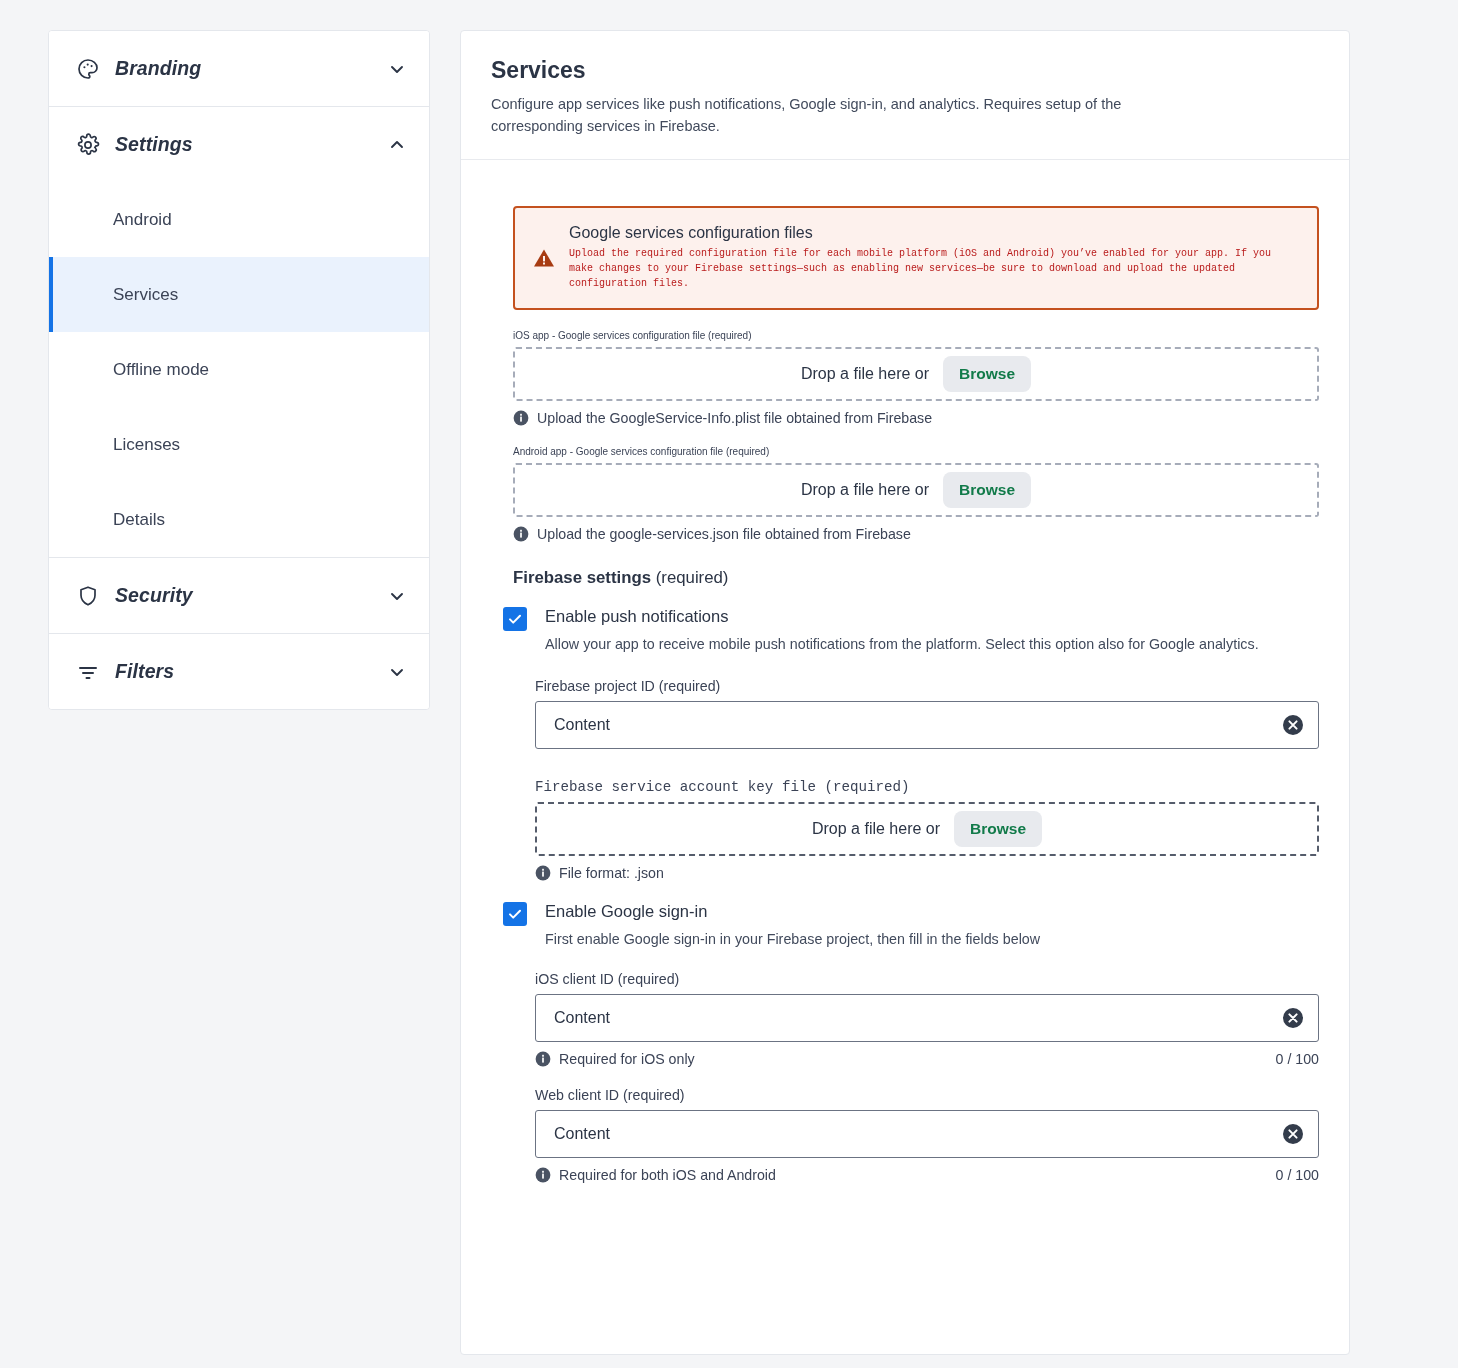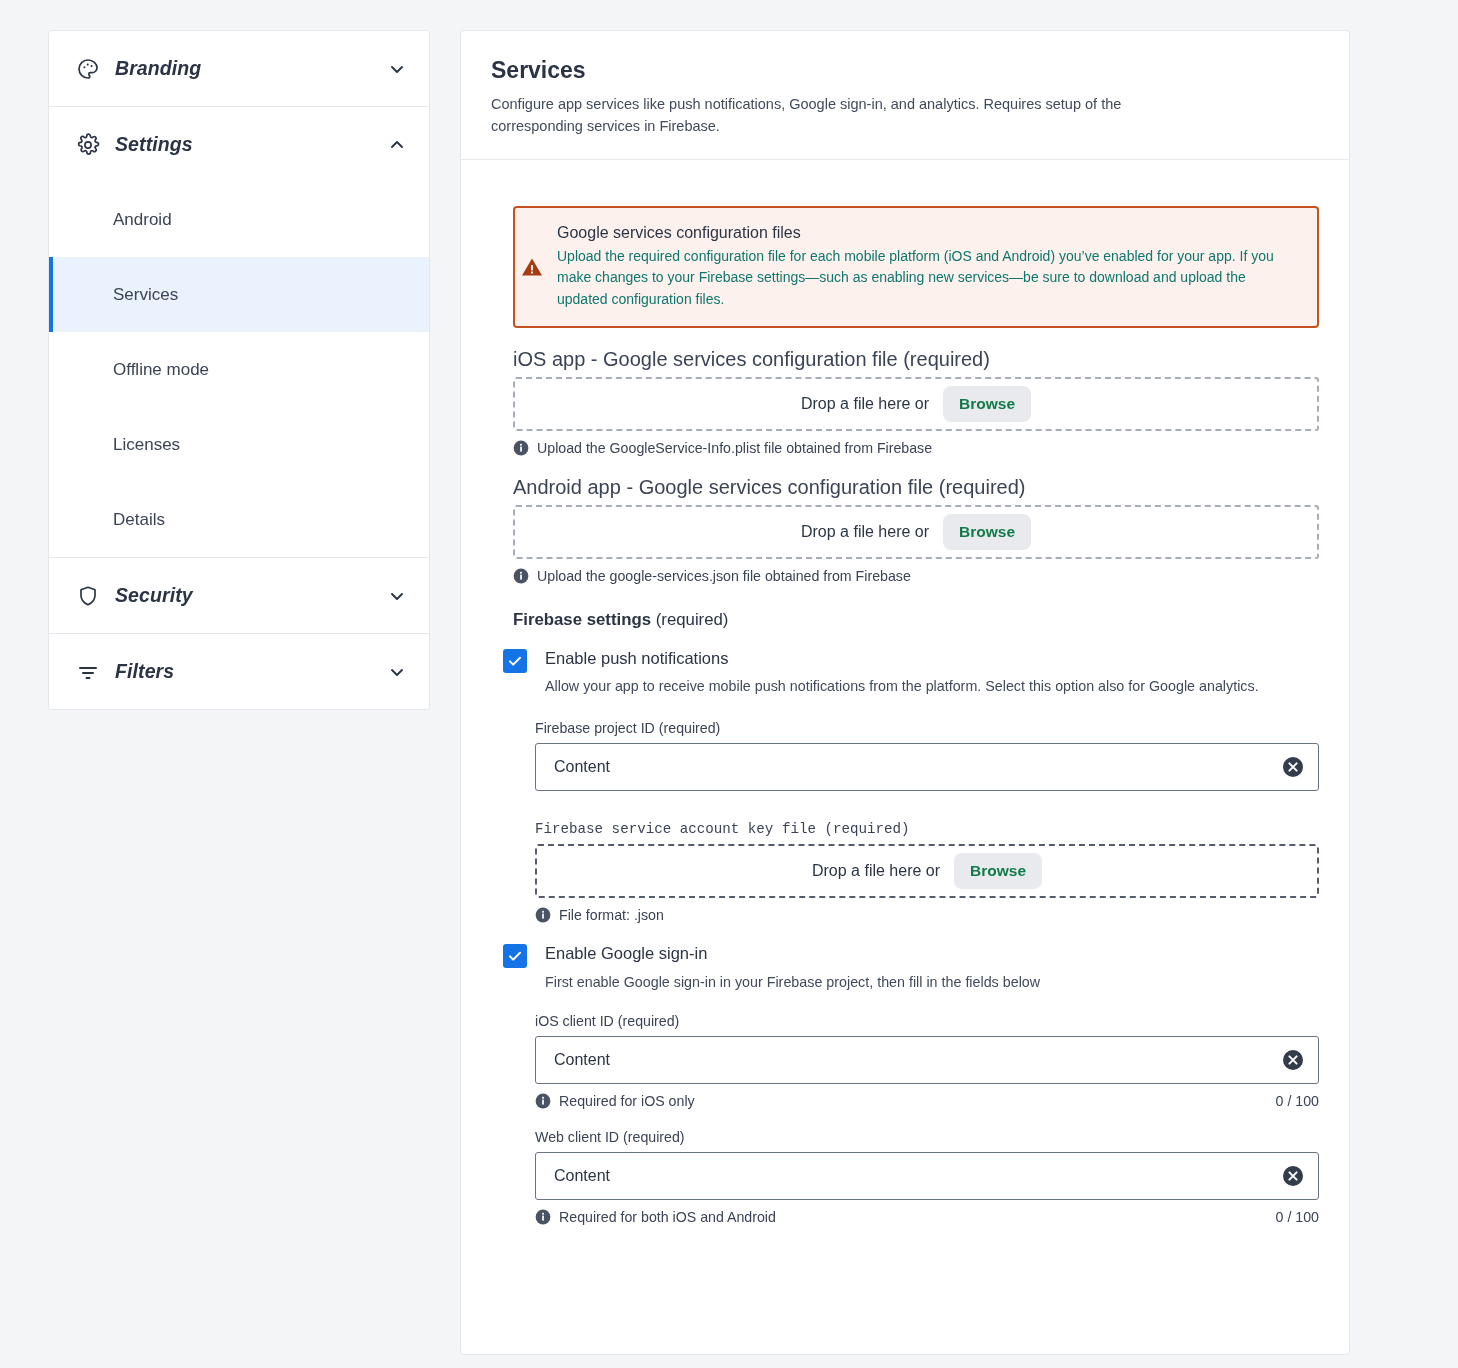--- a/index.html
+++ b/index.html
@@ -90,29 +90,29 @@
   .cb-text { margin-left: 18px; }
   .cb-label { font-size: 16.5px; color: #2b3445; line-height: 1.25; }
   .cb-help { font-size: 14.3px; color: #414a5c; margin-top: 8px; line-height: 1.5; }
 
   
   .warnbox {
     margin: 22px 0 0 22px;
     border: 2px solid #c4511f;
     background: #fdf1ed;
     border-radius: 4px;
-    padding: 16px 18px 16px 4px;
+    padding: 16px 18px 16px 16px;
     display: flex; align-items: center;
   }
   .warn-icon { width: 26px; flex: 0 0 26px; margin-right: 12px; display:flex; align-items:center; justify-content:center;}
   .warn-title { font-size: 16px; color: #2b3445; margin-bottom: 4px; }
-  .warn-body { font-size: 14px; line-height: 1.52; color: #0f766e; }
-
-  
-  .flabel { font-size: 20px; color: #3b4356; margin: 20px 0 6px 22px; }
+  .warn-body { font-size: 10px; line-height: 1.52; color: #b91c1c; font-family: Liberation Mono, monospace; }
+
+  
+  .flabel { font-size: 10px; color: #3b4356; margin: 20px 0 6px 22px; }
 
   
   .dropzone {
     margin-left: 22px;
     border: 2px dashed #a6acb9;
     border-radius: 3px;
     height: 54px;
     display: flex; align-items: center; justify-content: center;
     cursor: pointer;
     background: #fff;

